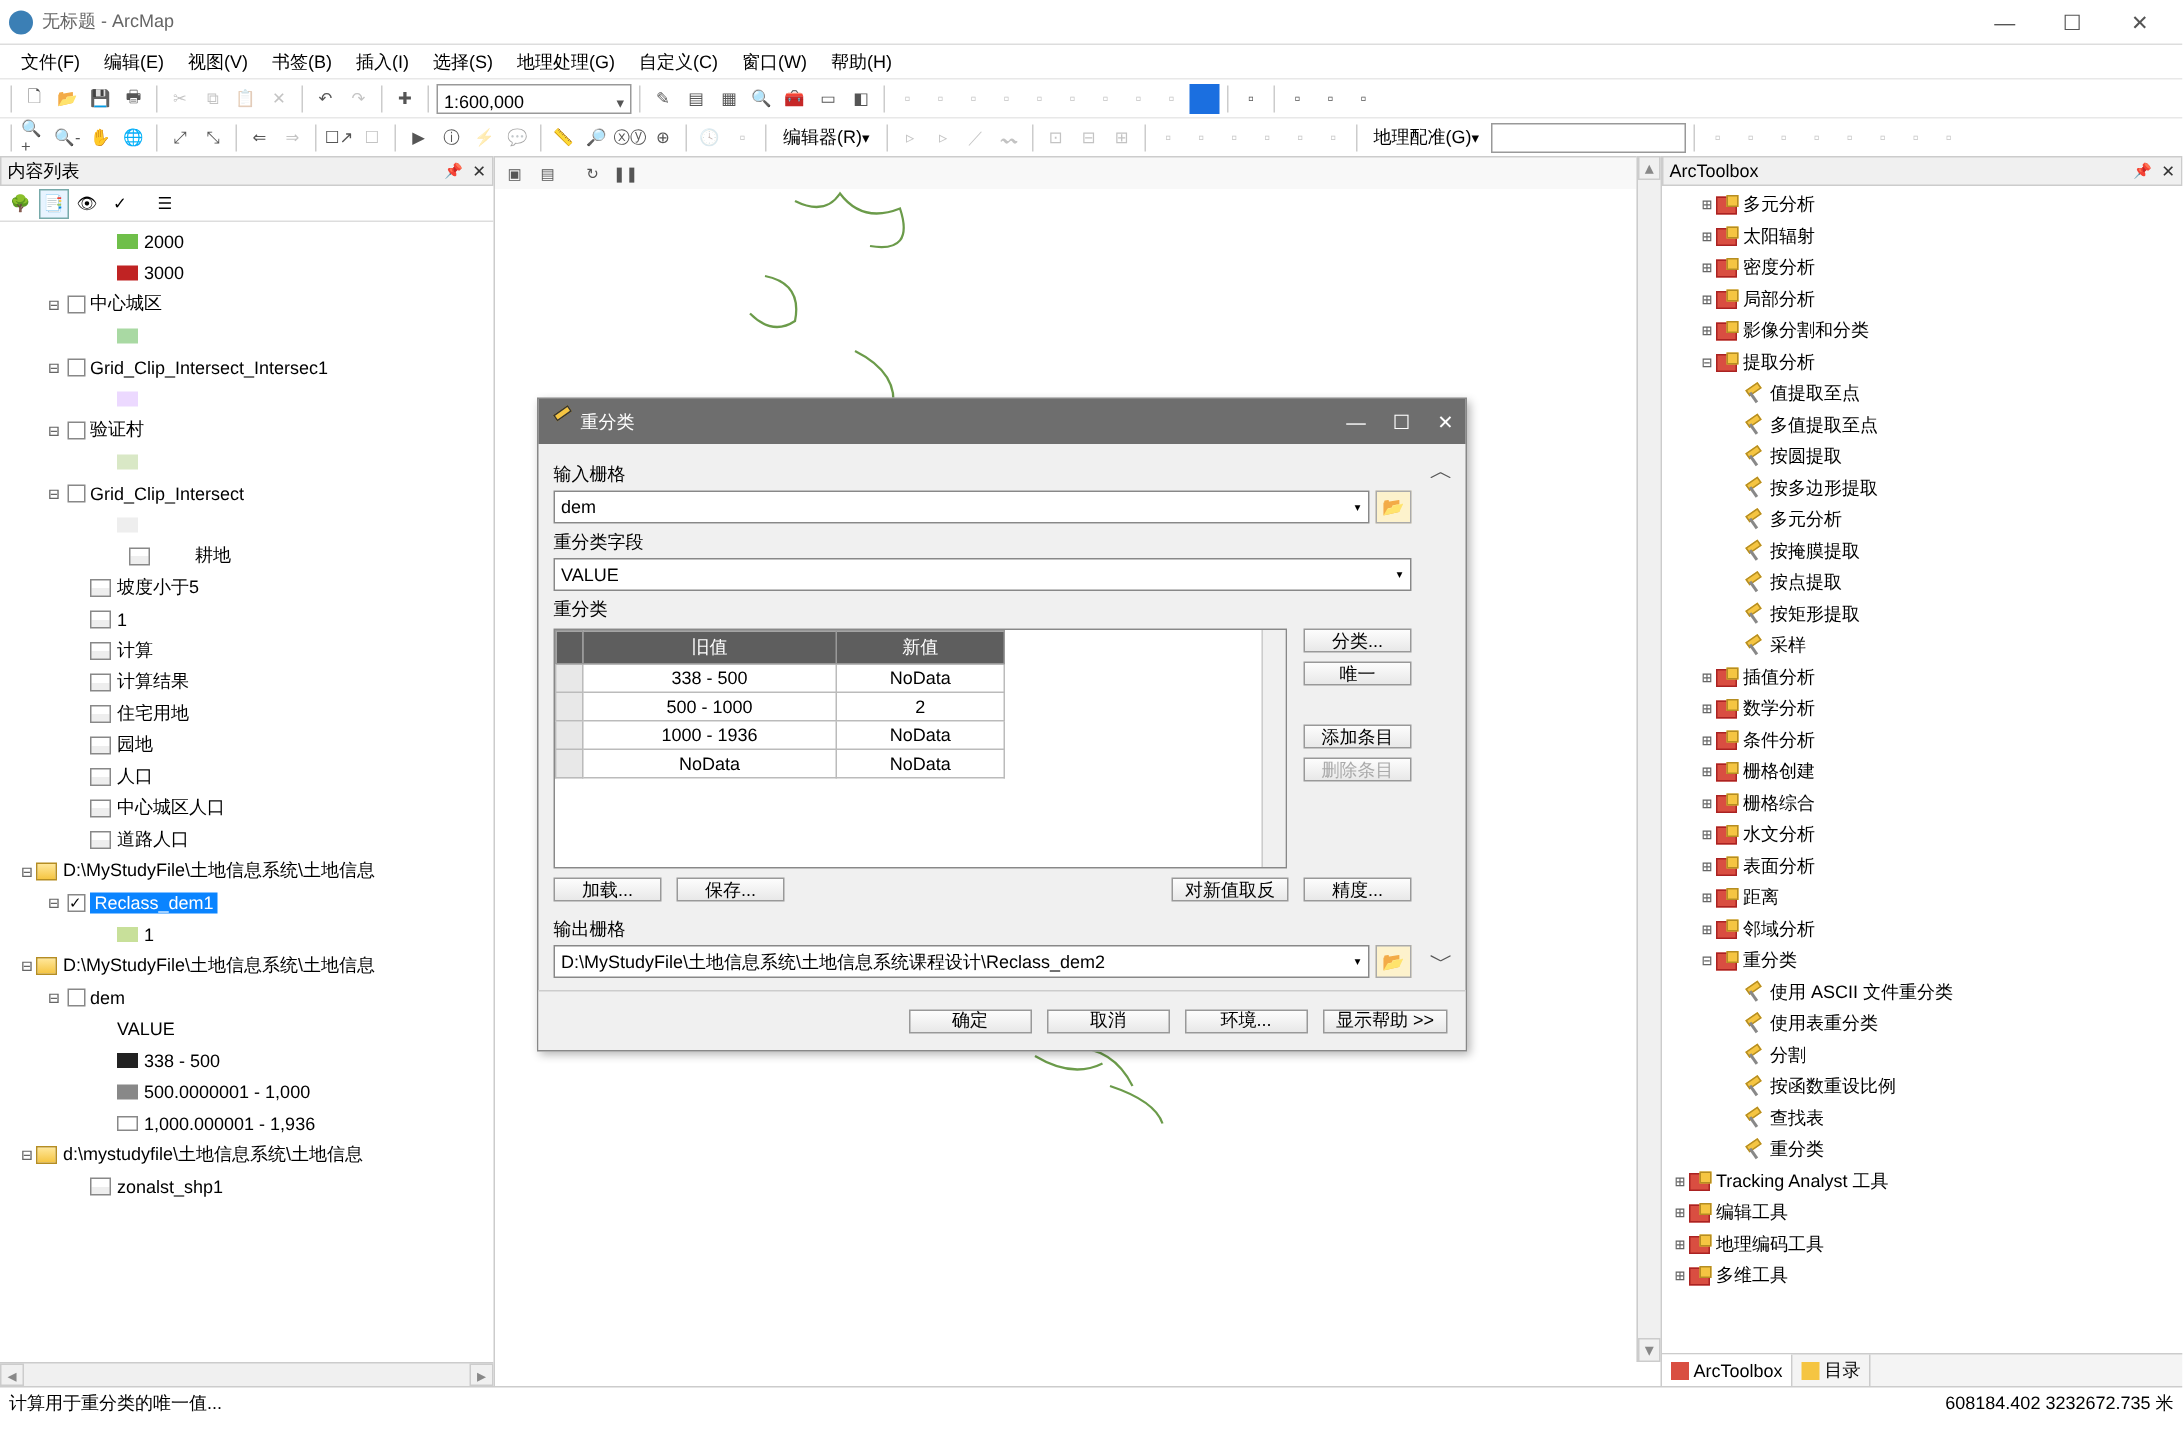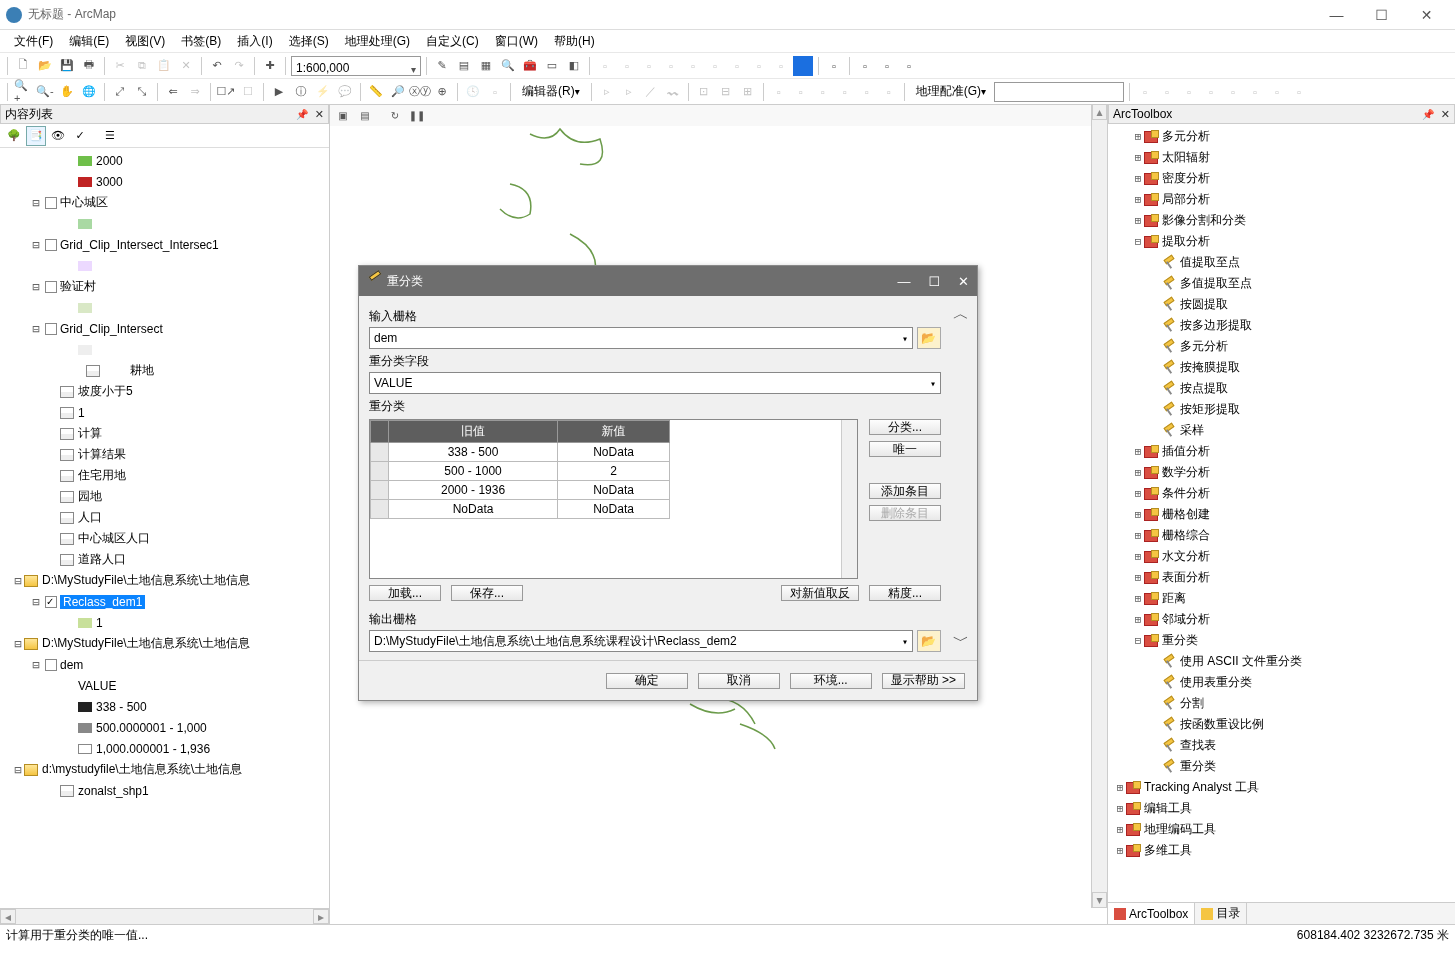--- a/index.html
+++ b/index.html
@@ -698,21 +698,21 @@
                 <td>338 - 500</td>
                 <td>NoData</td>
               </tr>
               <tr>
                 <td class="rowhead"></td>
                 <td>500 - 1000</td>
                 <td>2</td>
               </tr>
               <tr>
                 <td class="rowhead"></td>
-                <td>2000 - 1936</td>
+                <td>1000 - 1936</td>
                 <td>NoData</td>
               </tr>
               <tr>
                 <td class="rowhead"></td>
                 <td>NoData</td>
                 <td>NoData</td>
               </tr>
             </tbody>
         </table>
         <div class="vscroll"></div>

